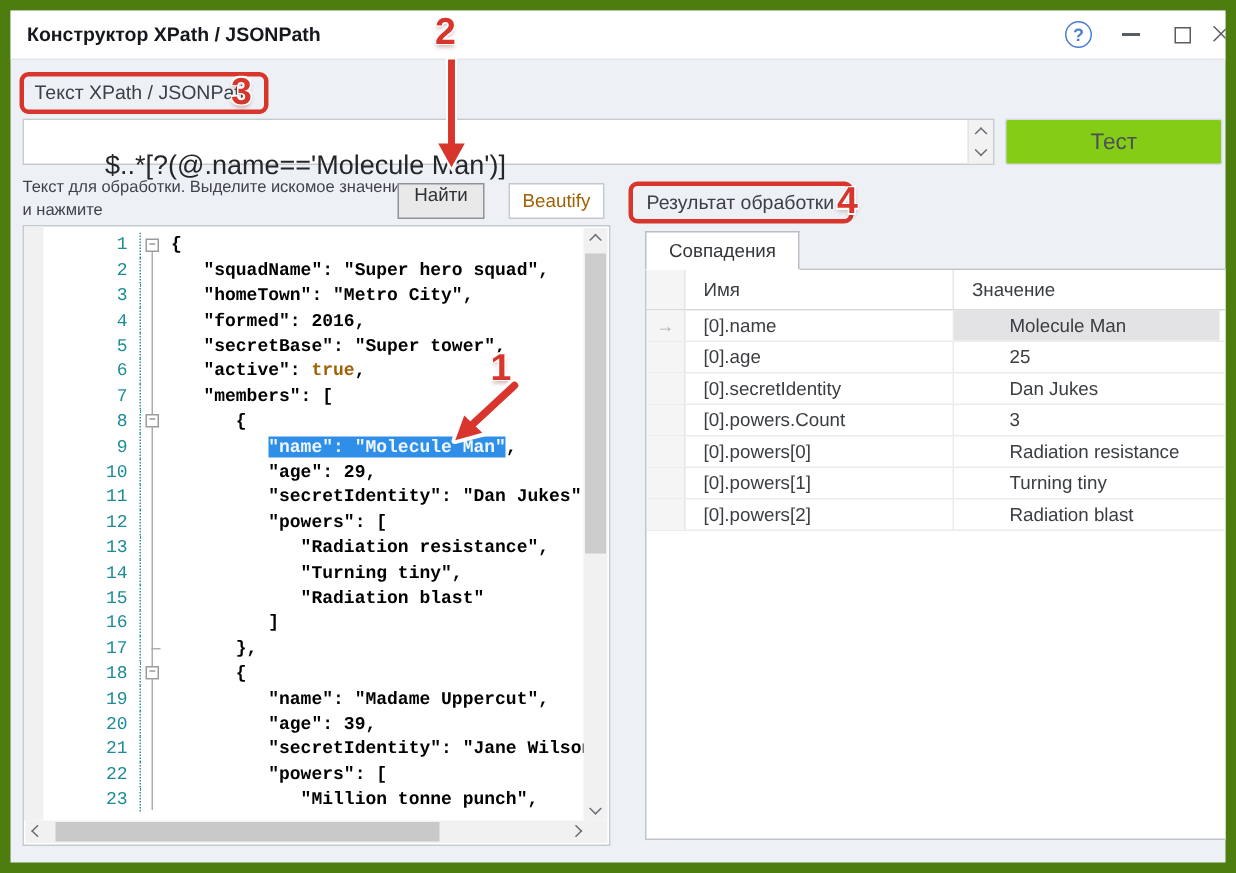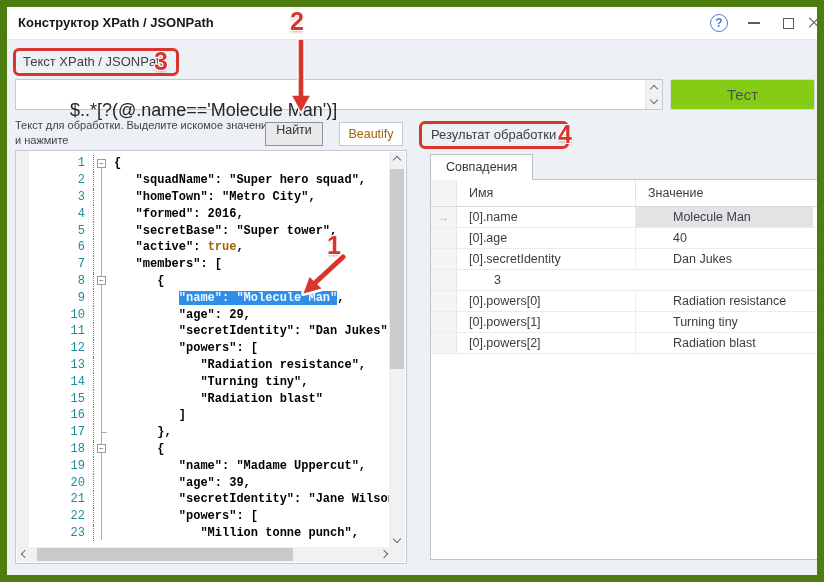--- a/index.html
+++ b/index.html
@@ -307,29 +307,30 @@
     </div>
     <div>
         <div class="grid-row">
           <div class="gr-ind">→</div>
           <div class="gr-cell gr-name">[0].name</div>
           <div class="gr-cell gr-value selcell">Molecule Man</div>
         </div>
         <div class="grid-row">
           <div class="gr-ind"></div>
           <div class="gr-cell gr-name">[0].age</div>
-          <div class="gr-cell gr-value">40</div>
+          <div class="gr-cell gr-value">25</div>
         </div>
         <div class="grid-row">
           <div class="gr-ind"></div>
           <div class="gr-cell gr-name">[0].secretIdentity</div>
           <div class="gr-cell gr-value">Dan Jukes</div>
         </div>
         <div class="grid-row">
           <div class="gr-ind"></div>
+          <div class="gr-cell gr-name">[0].powers.Count</div>
           <div class="gr-cell gr-value">3</div>
         </div>
         <div class="grid-row">
           <div class="gr-ind"></div>
           <div class="gr-cell gr-name">[0].powers[0]</div>
           <div class="gr-cell gr-value">Radiation resistance</div>
         </div>
         <div class="grid-row">
           <div class="gr-ind"></div>
           <div class="gr-cell gr-name">[0].powers[1]</div>

